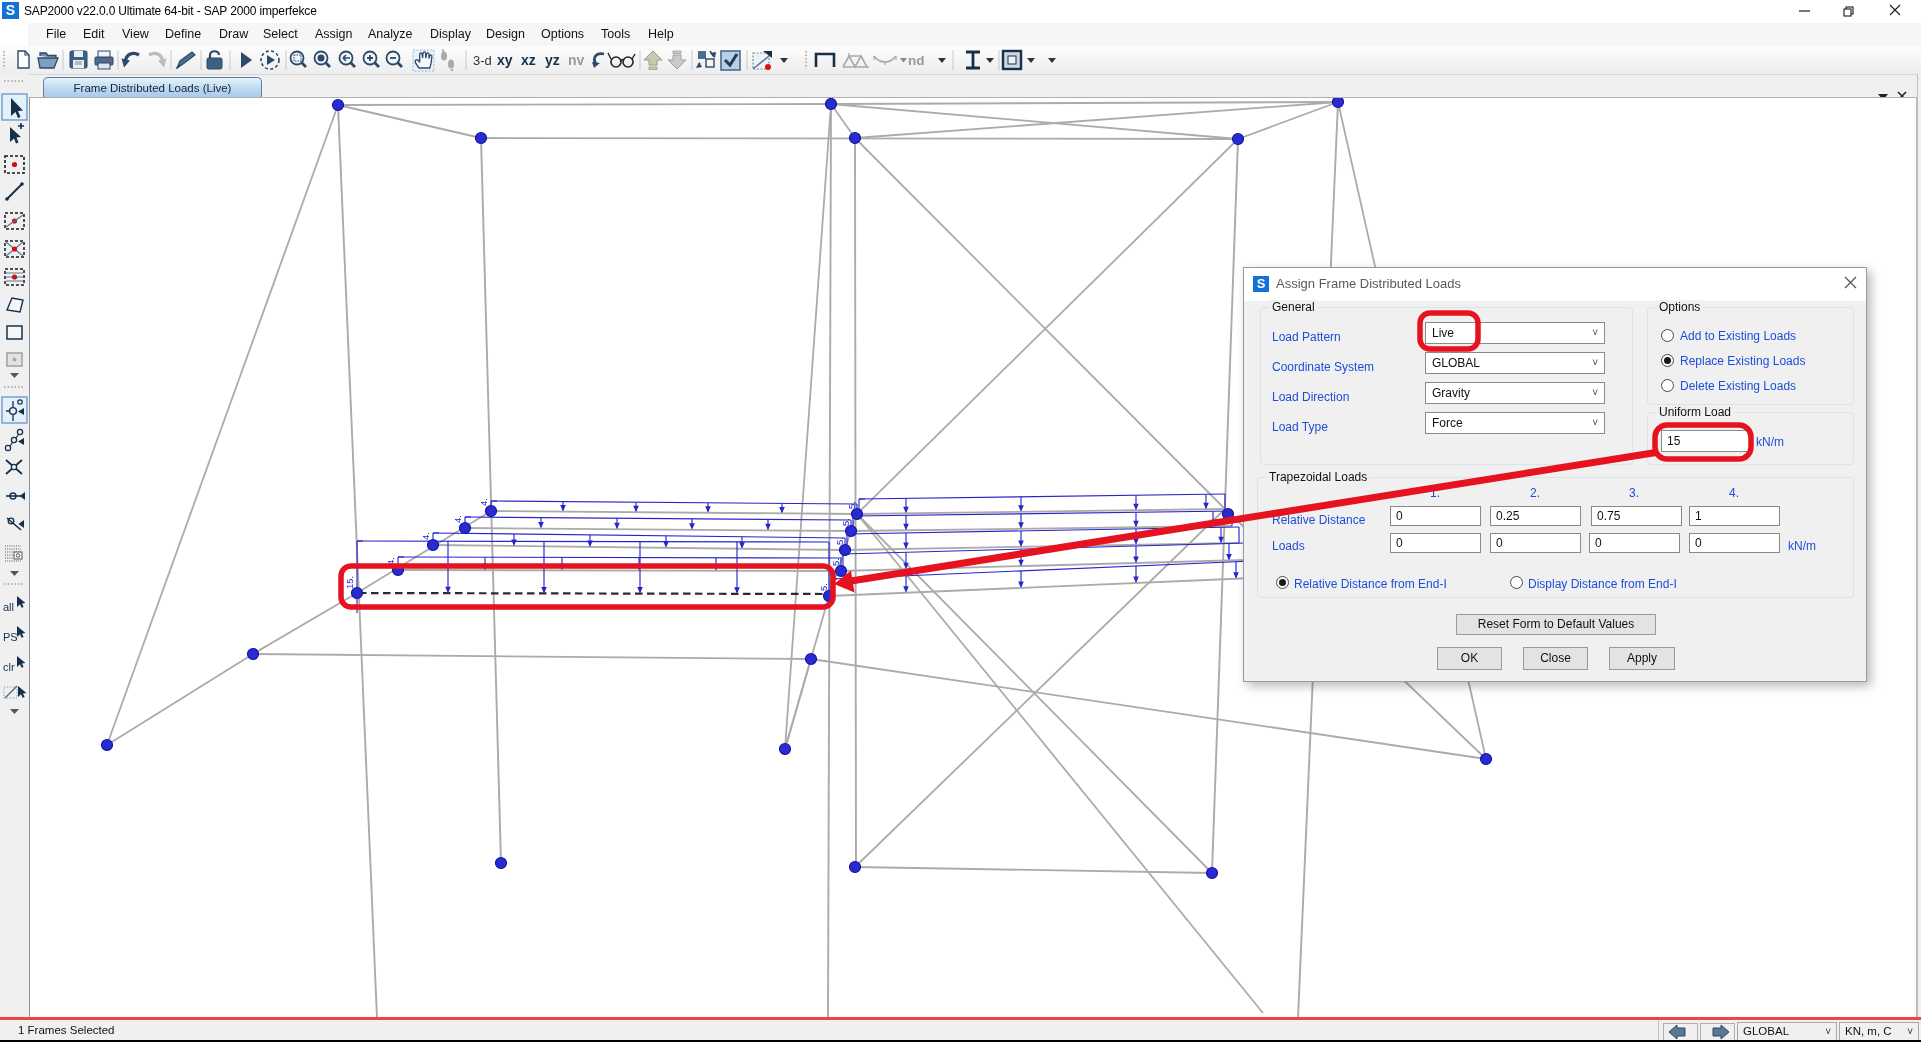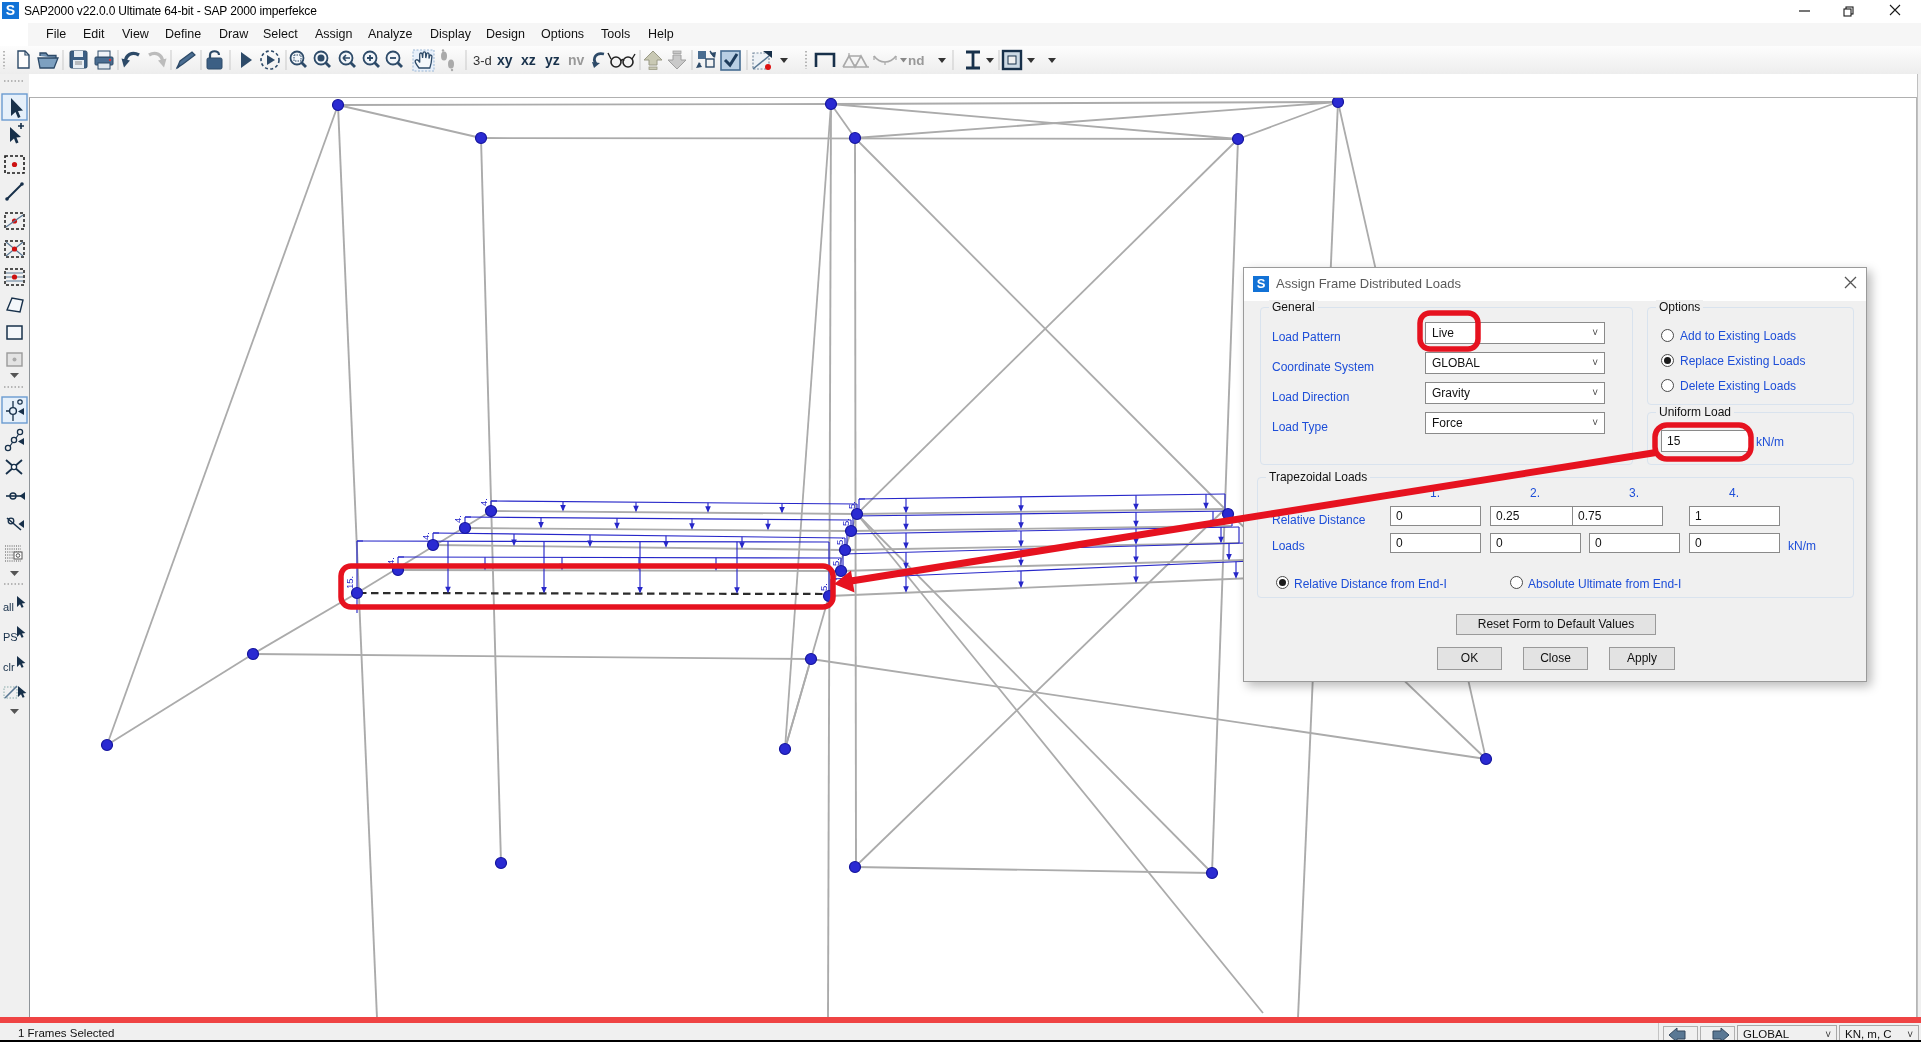--- a/index.html
+++ b/index.html
@@ -24,21 +24,21 @@
   background:linear-gradient(#e7f2fb, #c0daf1 50%, #a6c8e8);
   border:1px solid #5c7fa3; border-bottom:none; border-radius:5px 5px 0 0;
   font-size:11.5px; color:#10253f; text-align:center; line-height:20px; }
 
 #sidebar { position:absolute; left:0; top:74px; width:29px; height:943px; background:#f0f0f0; }
 
 #canvas { position:absolute; left:29px; top:97px; width:1888px; height:920px; background:#ffffff;
   border-left:1px solid #8f9499; border-right:1px solid #b5b5b5; border-top:1px solid #b0b0b0; }
 
 #statusbar { position:absolute; left:0; top:1017px; width:100%; height:23px; background:#f0f0f0;
-  border-top:6px solid #ef4444; }
+  border-top:3px solid #ef4444; }
 #statusbar .txt { position:absolute; left:18px; top:4px; font-size:11.5px; color:#111; }
 #blackstrip { position:absolute; left:0; top:1040px; width:100%; height:2px; background:#000; }
 .sbtn { position:absolute; top:3px; width:35px; height:18px; background:#f0f0f0;
   border:1px solid #b0b0b0; text-align:center; }
 .scombo { position:absolute; top:2px; height:20px; background:#f0f0f0;
   border:1px solid #a8a8a8; font-size:11.5px; color:#111; padding:2px 4px 0 5px; }
 .scombo .car { position:absolute; right:5px; top:3px; color:#333; font-size:10px; }
 
 #dlg { position:absolute; left:1243px; top:267px; width:624px; height:415px;
   background:#f0f0f0; border:1px solid #9a9a9a; box-shadow:4px 4px 10px rgba(0,0,0,0.28); }
@@ -253,20 +253,27 @@
         <text x="3" y="567" font-size="11" fill="#17304a">PS</text>
         <path d="M17 552 l0 11 l3 -2.8 l1.6 3.6 l2 -0.9 l-1.6 -3.5 l3.4 -0.3 Z" fill="#17304a"></path>
         <text x="3" y="597" font-size="11" fill="#17304a">clr</text>
         <path d="M17 582 l0 11 l3 -2.8 l1.6 3.6 l2 -0.9 l-1.6 -3.5 l3.4 -0.3 Z" fill="#17304a"></path>
         <rect x="4" y="613" width="13" height="11" fill="none" stroke="#8aa" stroke-width="1" stroke-dasharray="1.5 1.5"></rect>
         <path d="M5 624 L17 612" stroke="#5a7894" stroke-width="1.6"></path>
         <path d="M18 612 l0 11 l3 -2.8 l1.6 3.6 l2 -0.9 l-1.6 -3.5 l3.4 -0.3 Z" fill="#17304a"></path>
         <path d="M10 635 L19 635 L14.5 640 Z" fill="#555"></path>
       </svg>
     </div>
+  <div id="tabbar">
+    <div id="tab">Frame Distributed Loads (Live)</div>
+    <svg width="40" height="23" style="position:absolute;left:1845px;top:9px">
+      <path d="M4 10 L14 10 L9 16 Z" fill="#222"></path>
+      <path d="M24 8 L32 16 M24 16 L32 8" stroke="#222" stroke-width="1.6"></path>
+    </svg>
+  </div>
   <div id="canvas">
       <svg width="1888" height="920" viewBox="29 97 1888 920" preserveAspectRatio="none" style="width:1888px;height:920px">
 <line x1="337" y1="104" x2="830" y2="103" stroke="#ababab" stroke-width="1.8"></line>
 <line x1="480" y1="137" x2="1237" y2="138" stroke="#ababab" stroke-width="1.8"></line>
 <line x1="337" y1="104" x2="480" y2="137" stroke="#ababab" stroke-width="1.8"></line>
 <line x1="830" y1="103" x2="854" y2="137" stroke="#ababab" stroke-width="1.8"></line>
 <line x1="830" y1="103" x2="1337" y2="101" stroke="#ababab" stroke-width="1.8"></line>
 <line x1="1337" y1="101" x2="1237" y2="138" stroke="#ababab" stroke-width="1.8"></line>
 <line x1="830" y1="103" x2="1237" y2="138" stroke="#ababab" stroke-width="1.8"></line>
 <line x1="854" y1="137" x2="1337" y2="101" stroke="#ababab" stroke-width="1.8"></line>
@@ -515,32 +522,32 @@
     <div class="grp" style="left:13px; top:209px; width:597px; height:121px">
         <div class="lbl">Trapezoidal Loads</div>
       </div>
     <div class="flabel" style="left:186px; top:218px">1.</div>
     <div class="flabel" style="left:286px; top:218px">2.</div>
     <div class="flabel" style="left:385px; top:218px">3.</div>
     <div class="flabel" style="left:485px; top:218px">4.</div>
     <div class="flabel" style="left:28px; top:245px">Relative Distance</div>
     <div class="tfield" style="left:146px; top:238px; width:91px; height:20px">0</div>
     <div class="tfield" style="left:246px; top:238px; width:91px; height:20px">0.25</div>
-    <div class="tfield" style="left:328px; top:238px; width:91px; height:20px">0.75</div>
+    <div class="tfield" style="left:347px; top:238px; width:91px; height:20px">0.75</div>
     <div class="tfield" style="left:445px; top:238px; width:91px; height:20px">1</div>
     <div class="flabel" style="left:28px; top:271px">Loads</div>
     <div class="tfield" style="left:146px; top:265px; width:91px; height:20px">0</div>
     <div class="tfield" style="left:246px; top:265px; width:91px; height:20px">0</div>
     <div class="tfield" style="left:345px; top:265px; width:91px; height:20px">0</div>
     <div class="tfield" style="left:445px; top:265px; width:91px; height:20px">0</div>
     <div class="flabel" style="left:544px; top:271px">kN/m</div>
     <div class="radio sel" style="left:32px; top:308px"></div>
     <div class="flabel" style="left:50px; top:309px">Relative Distance from End-I</div>
     <div class="radio" style="left:266px; top:308px"></div>
-    <div class="flabel" style="left:284px; top:309px">Absolute Ultimate from End-I</div>
+    <div class="flabel" style="left:284px; top:309px">Display Distance from End-I</div>
     <div class="btn" style="left:212px; top:346px; width:200px; height:21px; line-height:19px">Reset Form to Default Values</div>
     <div class="btn" style="left:193px; top:379px; width:65px; height:23px; line-height:21px">OK</div>
     <div class="btn" style="left:279px; top:379px; width:65px; height:23px; line-height:21px">Close</div>
     <div class="btn" style="left:365px; top:379px; width:66px; height:23px; line-height:21px">Apply</div>
   </div>
 </div>
 <svg id="overlay" width="1921" height="1042" style="left:0;top:0;z-index:50;pointer-events:none">
     <rect x="341" y="566" width="492" height="41" rx="10" fill="none" stroke="#e6121f" stroke-width="5.5"></rect>
     <rect x="1420" y="313" width="58" height="36" rx="10" fill="none" stroke="#e6121f" stroke-width="5.5"></rect>
     <rect x="1655" y="425" width="96" height="34" rx="12" fill="none" stroke="#e6121f" stroke-width="5.5"></rect>

